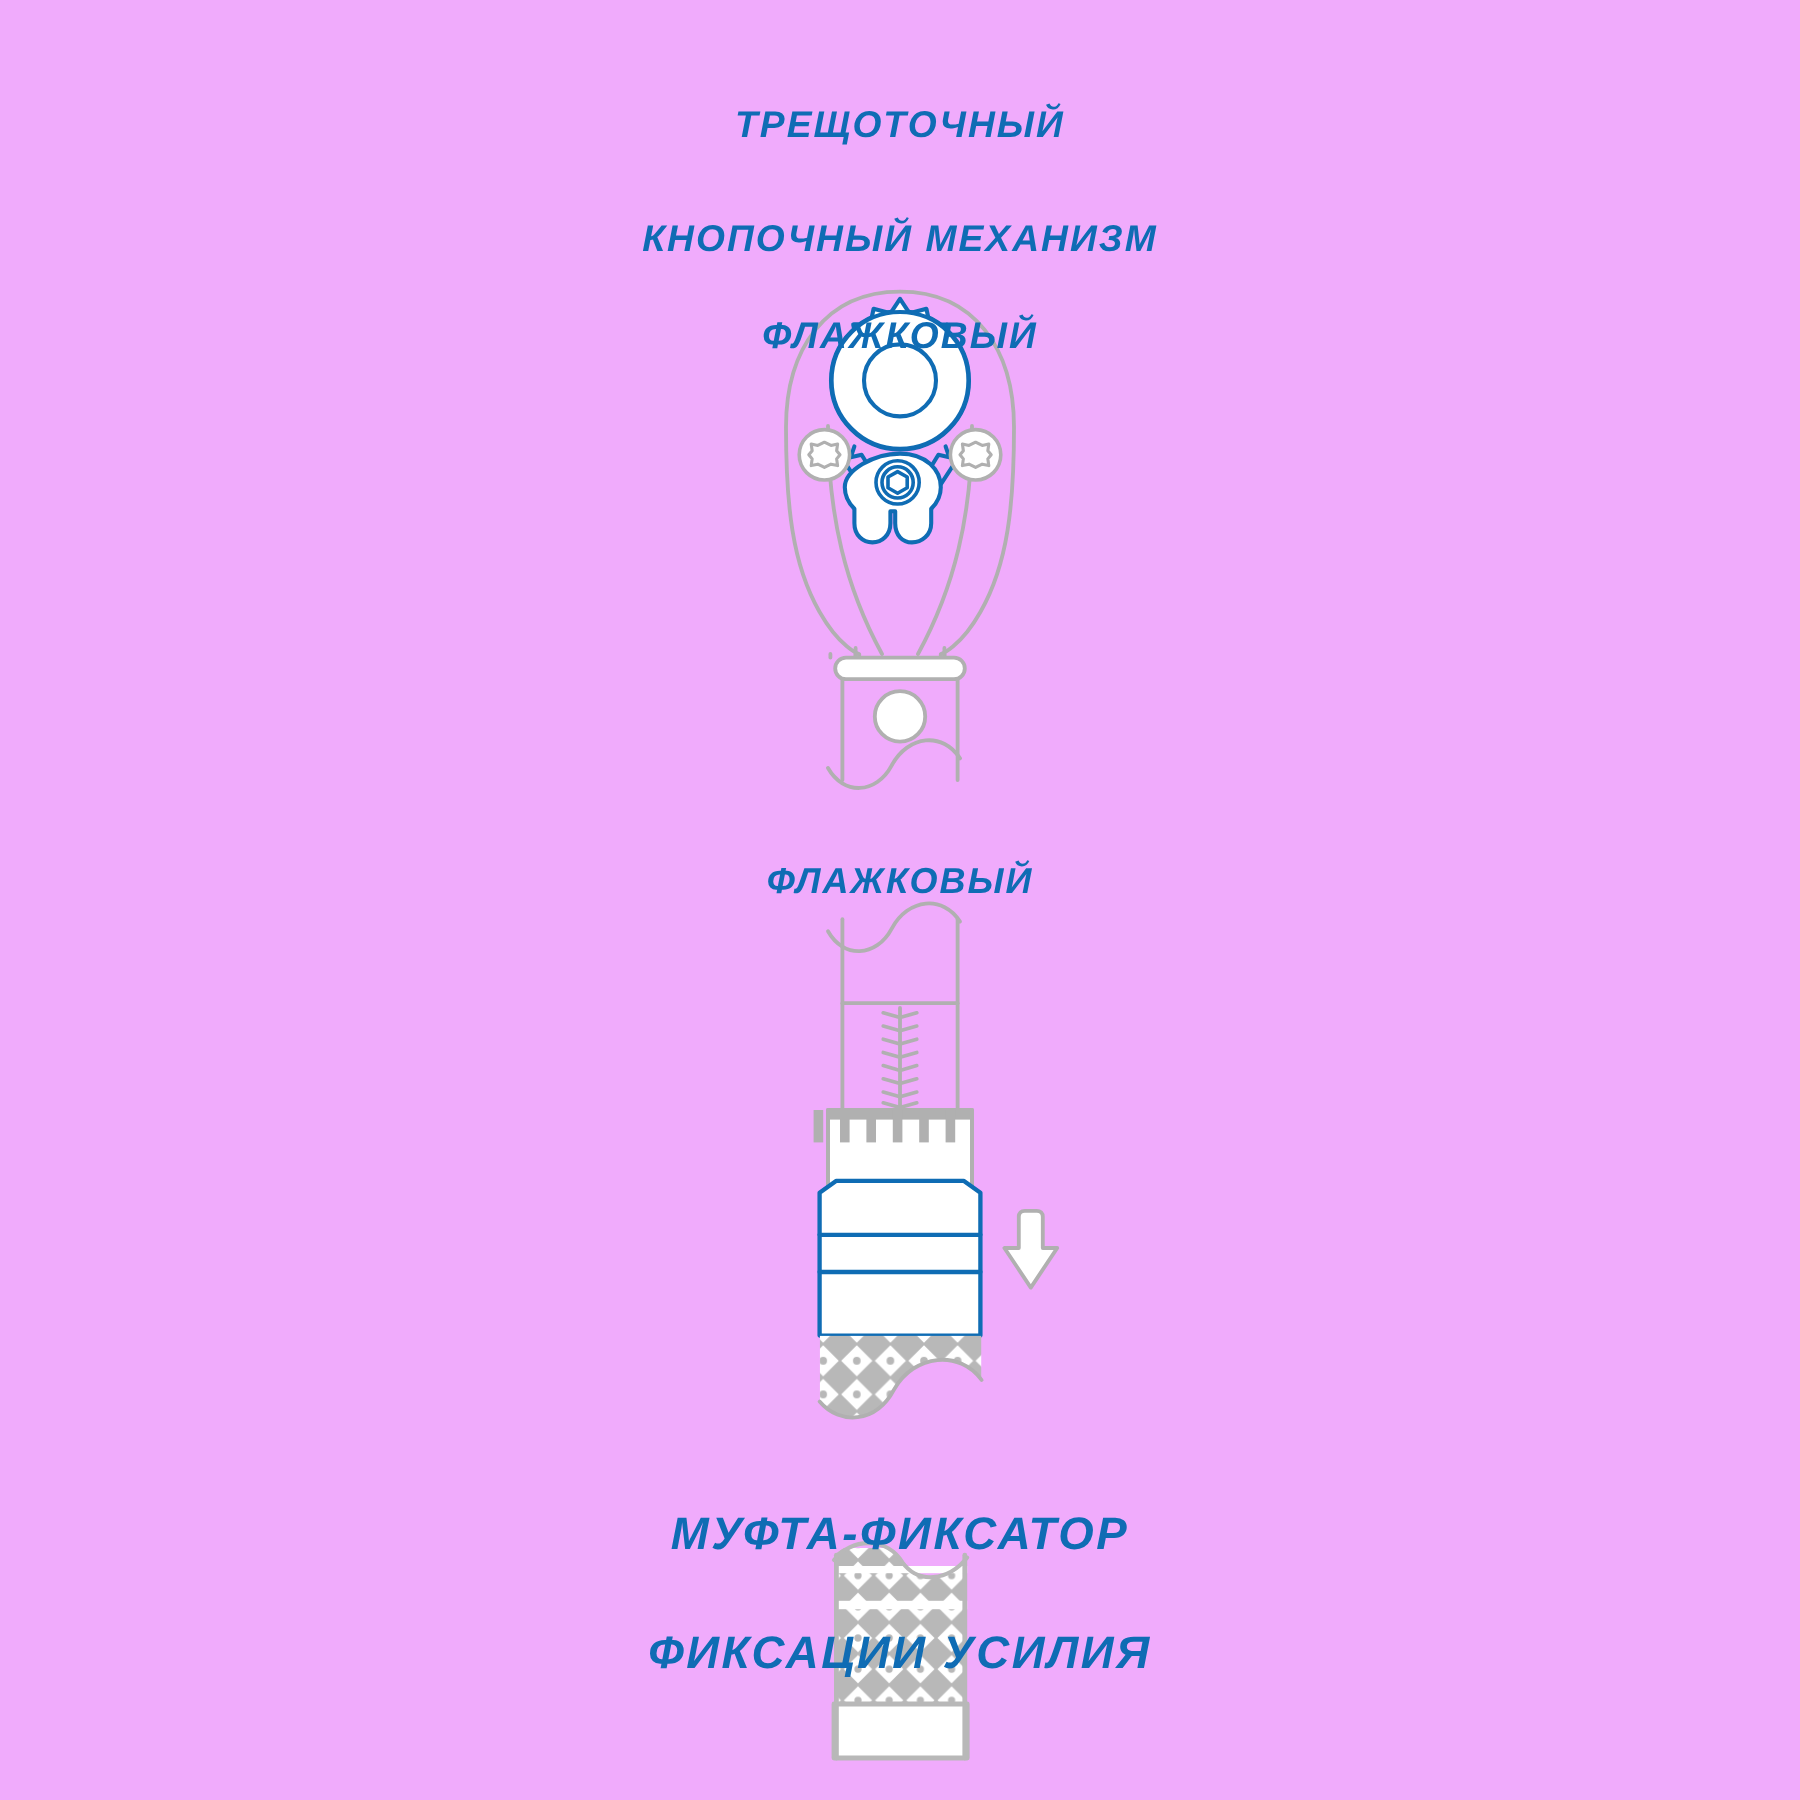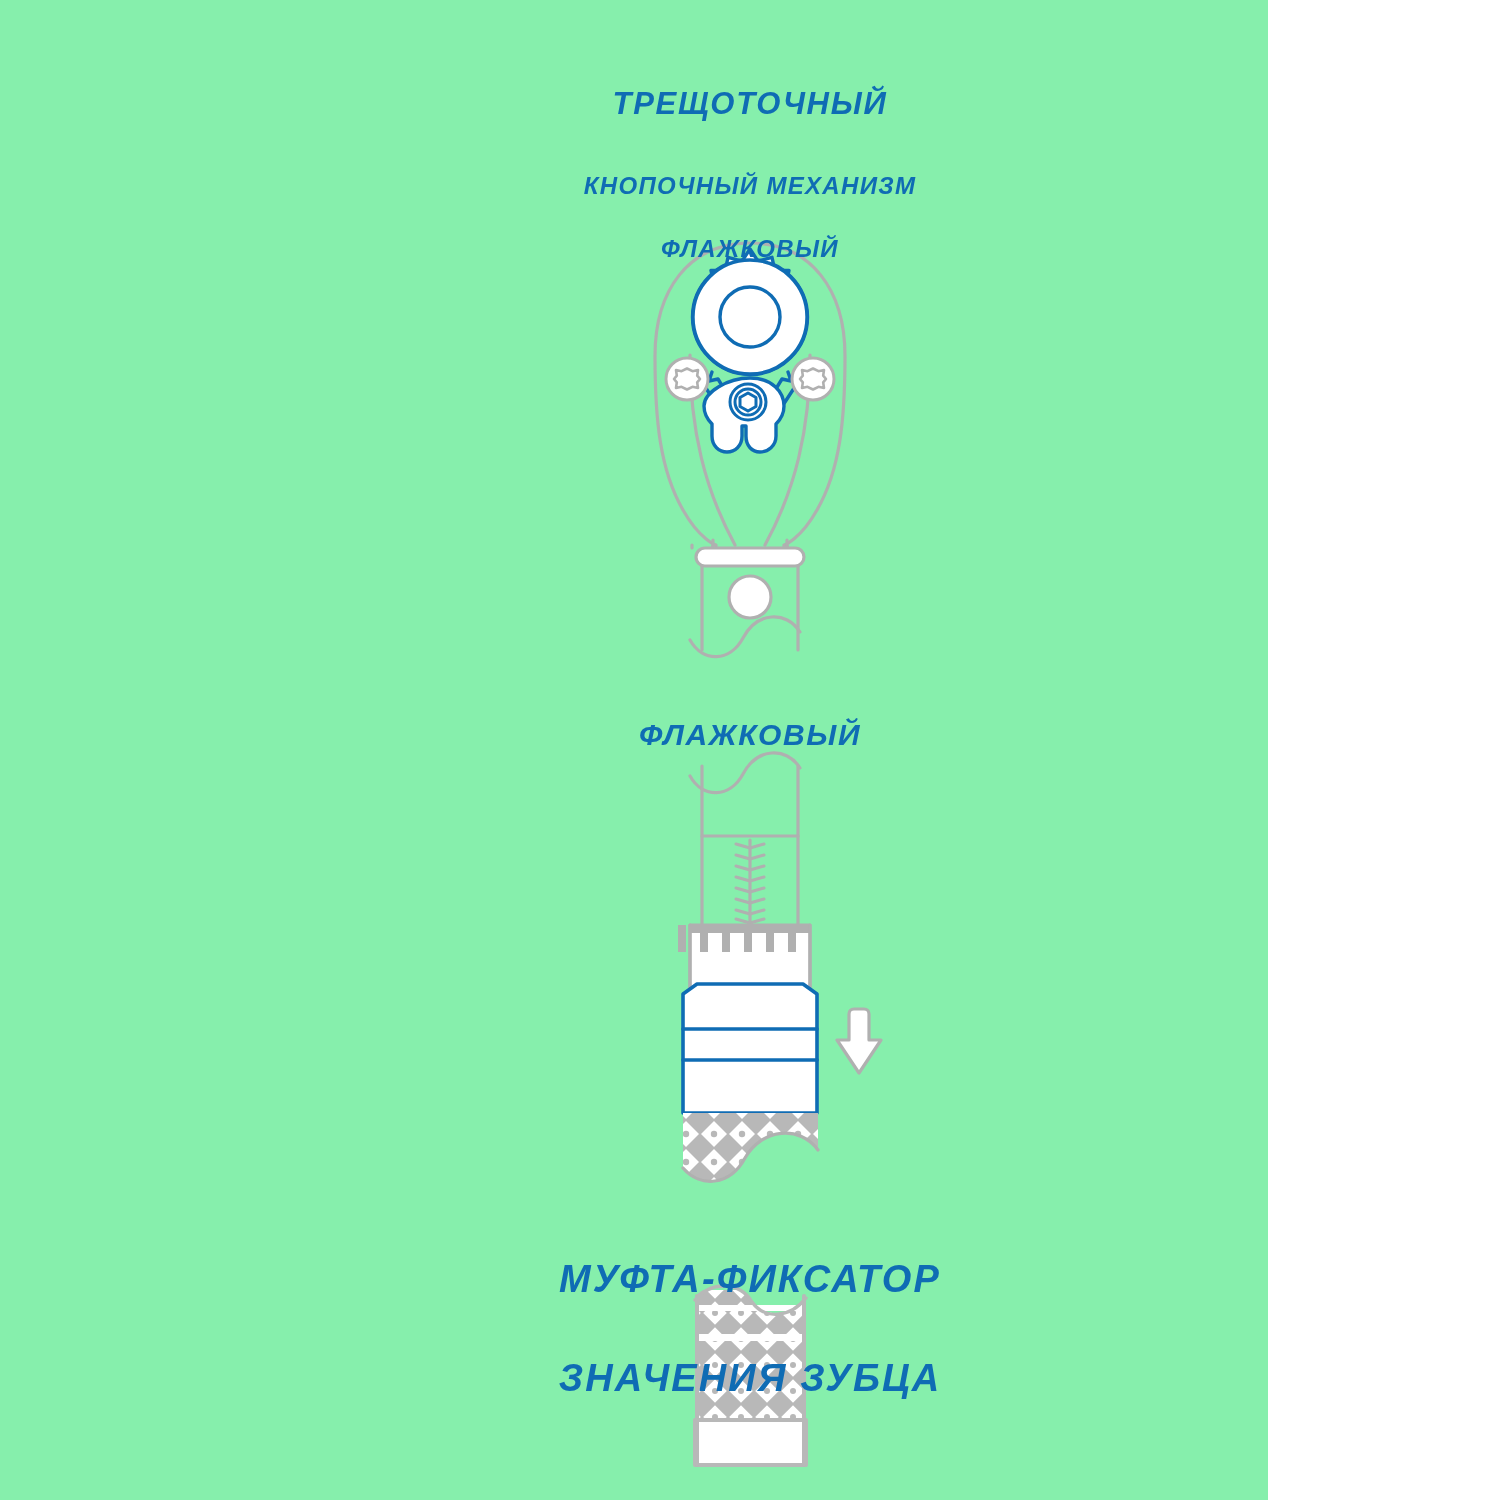--- a/index.html
+++ b/index.html
@@ -9,23 +9,23 @@
     background: #ffffff;
   }
   body {
     width: 1500px;
     height: 1500px;
     overflow: hidden;
     font-family: "Liberation Sans", sans-serif;
   }
   #stage {
     position: relative;
-    width: 1268px;
+    width: 1500px;
     height: 1500px;
-    background: #86efac;
+    background: #f0abfc;
   }
 
   
   .caption {
     position: absolute;
     left: 0;
     width: 1500px;
     text-align: center;
     color: #0f6cb4;
     font-family: "Liberation Sans", sans-serif;
@@ -34,21 +34,21 @@
     letter-spacing: 0.055em;
     line-height: 1.30;
     white-space: pre-line;
     -webkit-font-smoothing: antialiased;
   }
   .caption .line {
     display: block;
   }
 
   #caption-ratchet   { top: 44px;   font-size: 31px; }
-  #caption-button    { top: 139px;  font-size: 24px; }
+  #caption-button    { top: 139px;  font-size: 31px; }
   #caption-lever     { top: 676px;  font-size: 30px; }
   #caption-collar    { top: 1206px; font-size: 38px; }
 
   
   .art {
     position: absolute;
     left: 0;
     top: 0;
     width: 1500px;
     height: 1500px;
@@ -247,16 +247,16 @@
     <span class="line">КНОПОЧНЫЙ МЕХАНИЗМ</span>
     <span class="line">ФЛАЖКОВЫЙ</span>
   </div>
 
   <div class="caption" id="caption-lever">
     <span class="line">ФЛАЖКОВЫЙ</span>
   </div>
 
   <div class="caption" id="caption-collar">
     <span class="line">МУФТА-ФИКСАТОР</span>
-    <span class="line">ЗНАЧЕНИЯ  ЗУБЦА</span>
+    <span class="line">ФИКСАЦИИ  УСИЛИЯ</span>
   </div>
 
 </div>
 
 </body></html>

